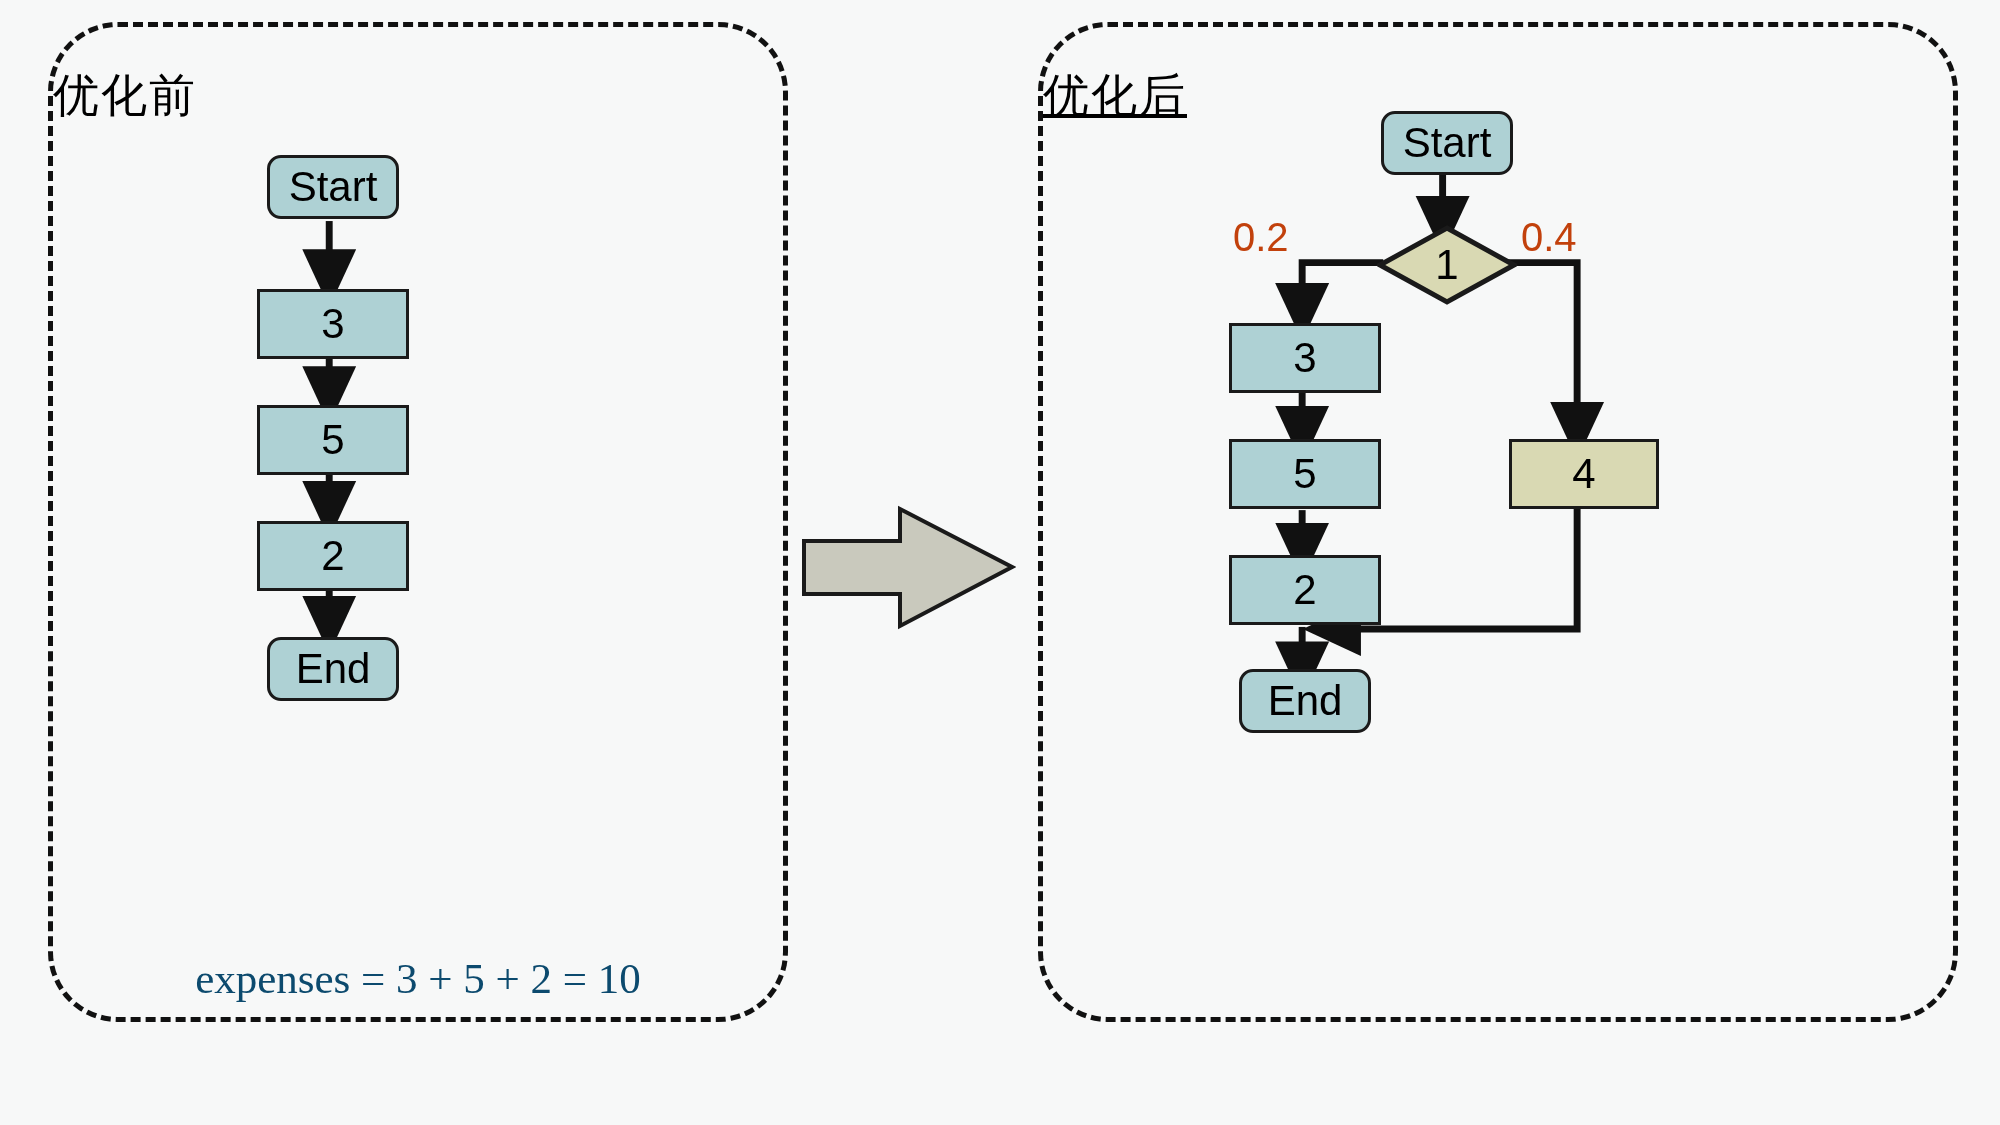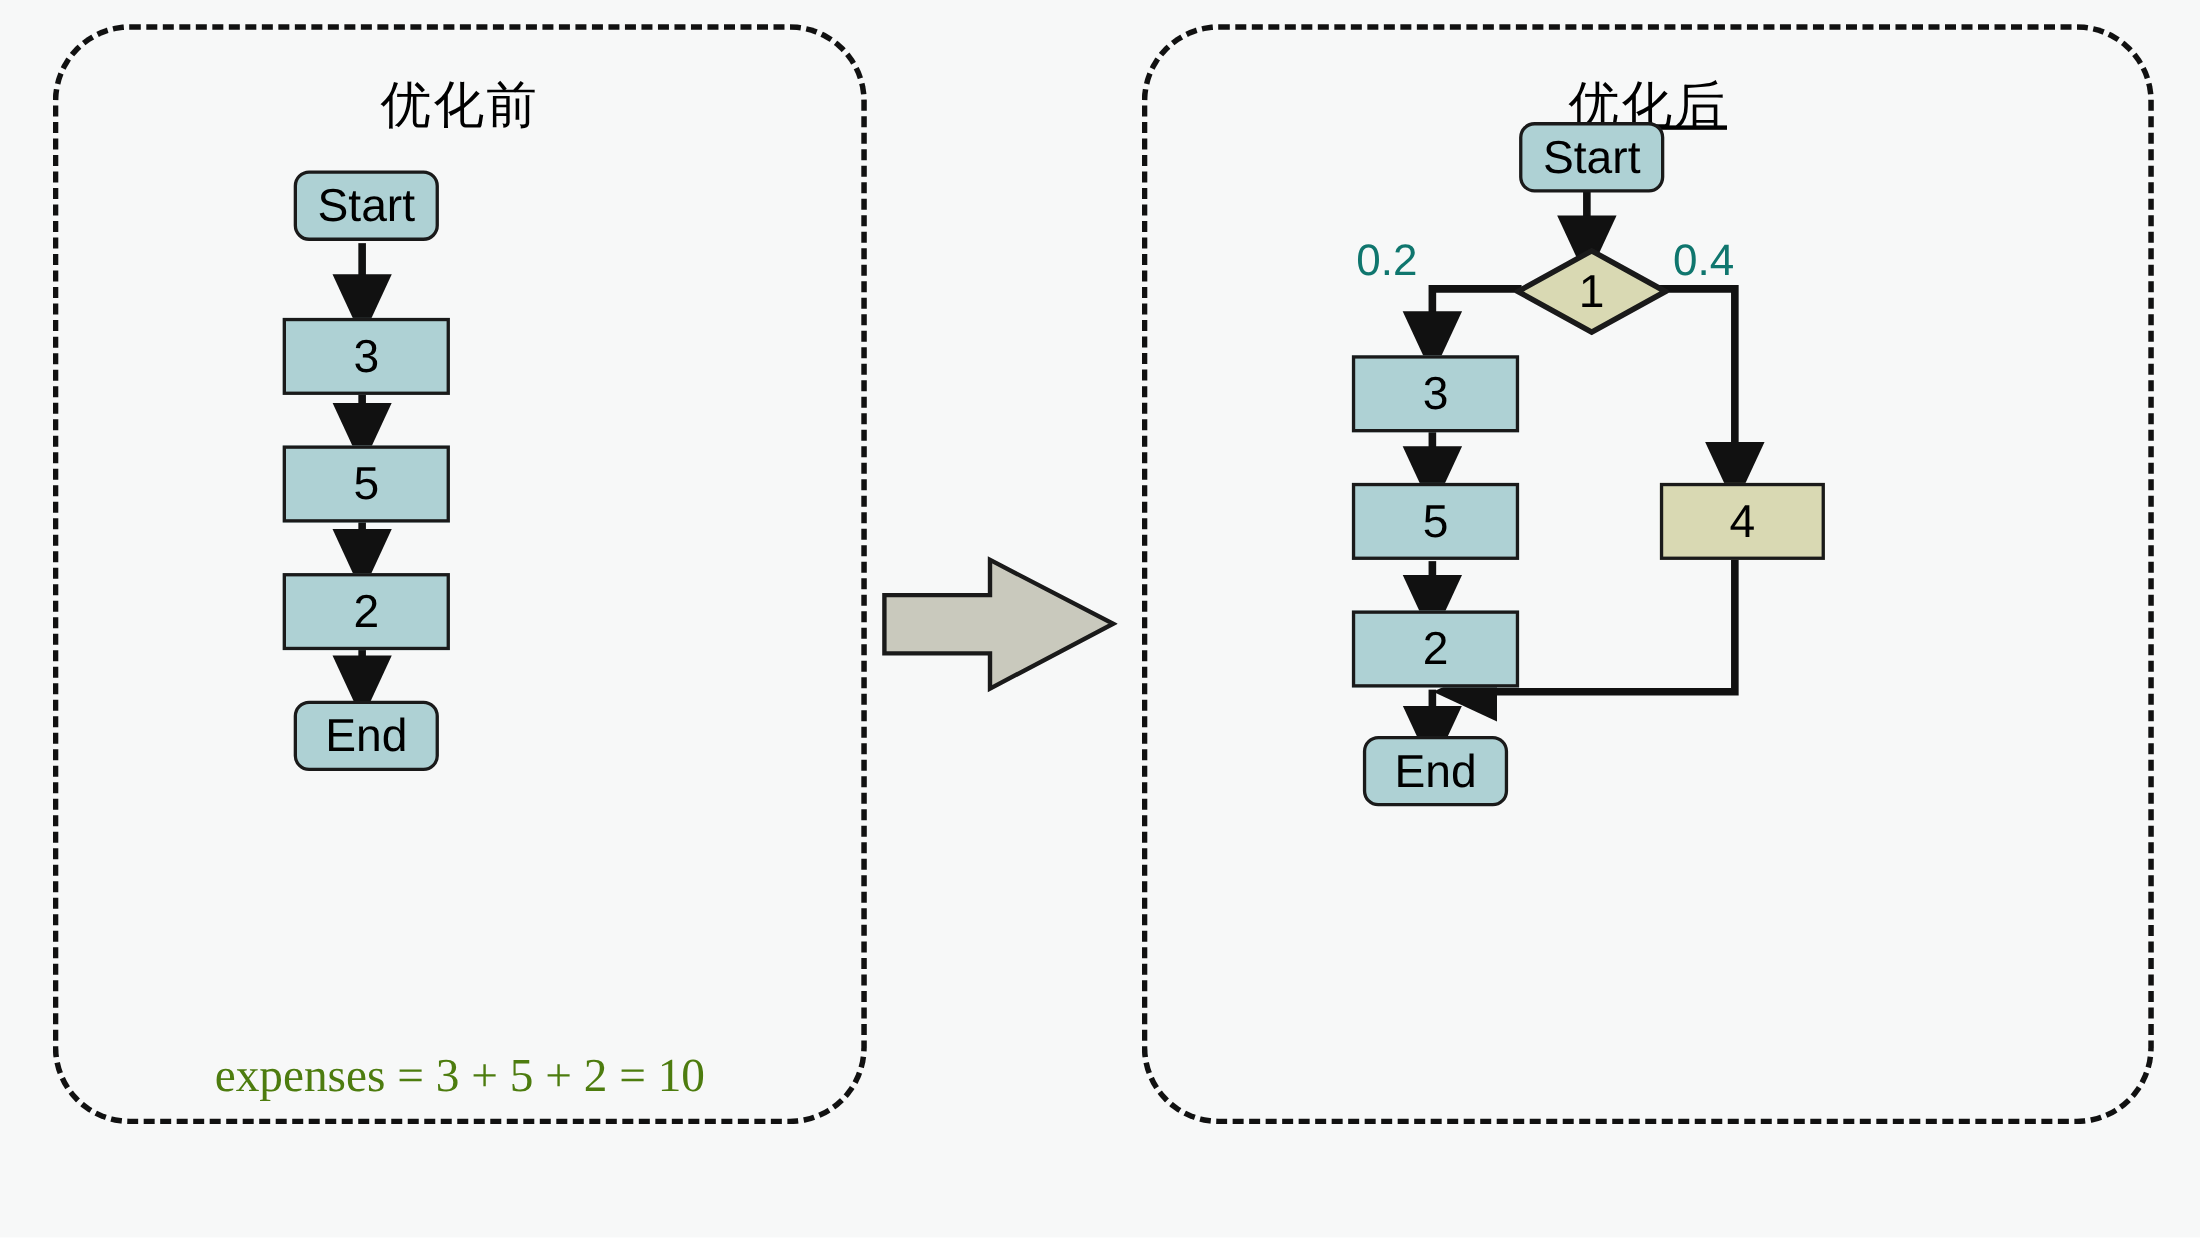--- a/index.html
+++ b/index.html
@@ -22,36 +22,36 @@
     border-radius: 70px;
     background: transparent;
     box-sizing: border-box;
   }
   #panel-before { left: 48px;  top: 22px; width: 740px;  height: 1000px; }
   #panel-after  { left: 1038px; top: 22px; width: 920px; height: 1000px; }
 
   .panel-title {
     position: absolute;
     width: 100%;
-    text-align: center;
+    text-align: left;
     font-size: 46px;
     color: #000000;
     letter-spacing: 2px;
     line-height: 1;
   }
   #panel-before .panel-title { top: 45px; }
   #panel-after  .panel-title { top: 45px; text-decoration: underline; }
 
   .formula {
     position: absolute;
     width: 100%;
     text-align: center;
     font-family: "Liberation Serif", serif;
     font-size: 43px;
-    color: #4d7c0f;
+    color: #0c4a6e;
     line-height: 1;
   }
   #panel-before .formula { top: 930px; }
   #panel-after  .formula { top: 930px; }
 
   
   .node {
     position: absolute;
     box-sizing: border-box;
     display: flex;
@@ -87,21 +87,21 @@
     position: relative;
     z-index: 2;
     font-size: 42px;
     color: #000000;
     line-height: 1;
   }
 
   .edge-label {
     position: absolute;
     font-size: 40px;
-    color: #0f766e;
+    color: #c2410c;
     line-height: 1;
     white-space: nowrap;
   }
 
   svg.wires {
     position: absolute;
     left: 0; top: 0;
     width: 100%;
     height: 100%;
     pointer-events: none;

